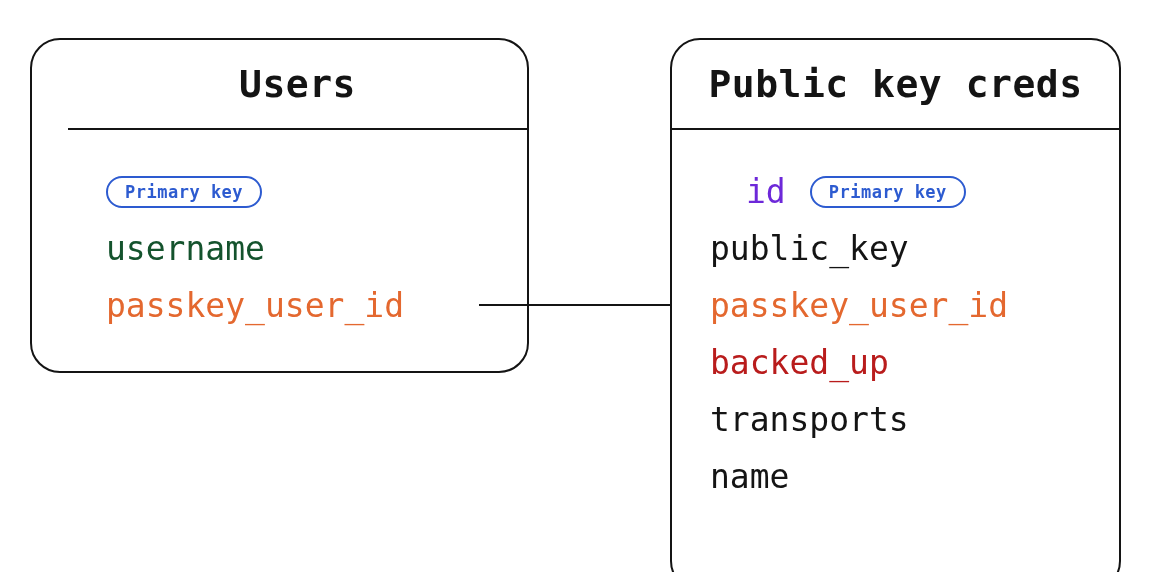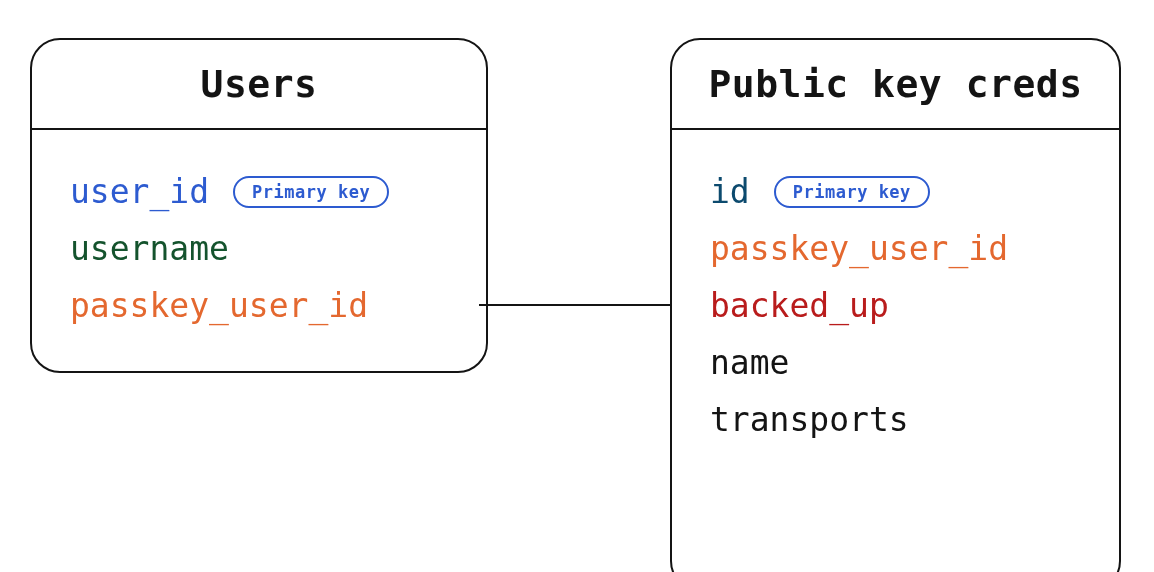--- a/index.html
+++ b/index.html
@@ -18,22 +18,23 @@
   .table-node {
     position: absolute;
     background: #ffffff;
     border: 2px solid #141414;
     border-radius: 30px;
     box-sizing: border-box;
   }
   .table-node.users {
     left: 30px;
     top: 38px;
-    width: 458px;
+    width: 499px;
     height: 335px;
+    padding-left: 36px;
   }
   .table-node.pubkey {
     left: 670px;
     top: 38px;
     width: 451px;
     height: 553px;
   }
   .table-header {
     height: 90px;
     border-bottom: 2px solid #141414;
@@ -90,51 +91,53 @@
 <body>
 
 <div class="canvas">
 
   <div class="table-node users">
     <div class="table-header">
       <span class="table-title">Users</span>
     </div>
     <div class="table-body">
       <div class="row">
-        <span class="field" style="color: rgb(45, 91, 208);">user_id</span>
         <span class="badge" style="color: rgb(45, 91, 208); border-color: rgb(45, 91, 208);">Primary key</span>
       </div>
       <div class="row">
         <span class="field" style="color: #14532d;">username</span>
       </div>
       <div class="row">
         <span class="field" style="color: rgb(228, 104, 47);">passkey_user_id</span>
       </div>
     </div>
   </div>
 
   <div class="connector"></div>
 
   <div class="table-node pubkey">
     <div class="table-header">
       <span class="table-title">Public key creds</span>
     </div>
     <div class="table-body">
       <div class="row">
-        <span class="field" style="color: #0c4a6e;">id</span>
+        <span class="field" style="color: #6d28d9; margin-left: 36px;">id</span>
         <span class="badge" style="color: rgb(45, 91, 208); border-color: rgb(45, 91, 208);">Primary key</span>
+      </div>
+      <div class="row">
+        <span class="field" style="color: rgb(20, 20, 20);">public_key</span>
       </div>
       <div class="row">
         <span class="field" style="color: rgb(228, 104, 47);">passkey_user_id</span>
       </div>
       <div class="row">
         <span class="field" style="color: #b91c1c;">backed_up</span>
       </div>
       <div class="row">
-        <span class="field" style="color: rgb(20, 20, 20);">name</span>
+        <span class="field" style="color: rgb(20, 20, 20);">transports</span>
       </div>
       <div class="row">
-        <span class="field" style="color: rgb(20, 20, 20);">transports</span>
+        <span class="field" style="color: rgb(20, 20, 20);">name</span>
       </div>
     </div>
   </div>
 
 </div>
 
 </body></html>

